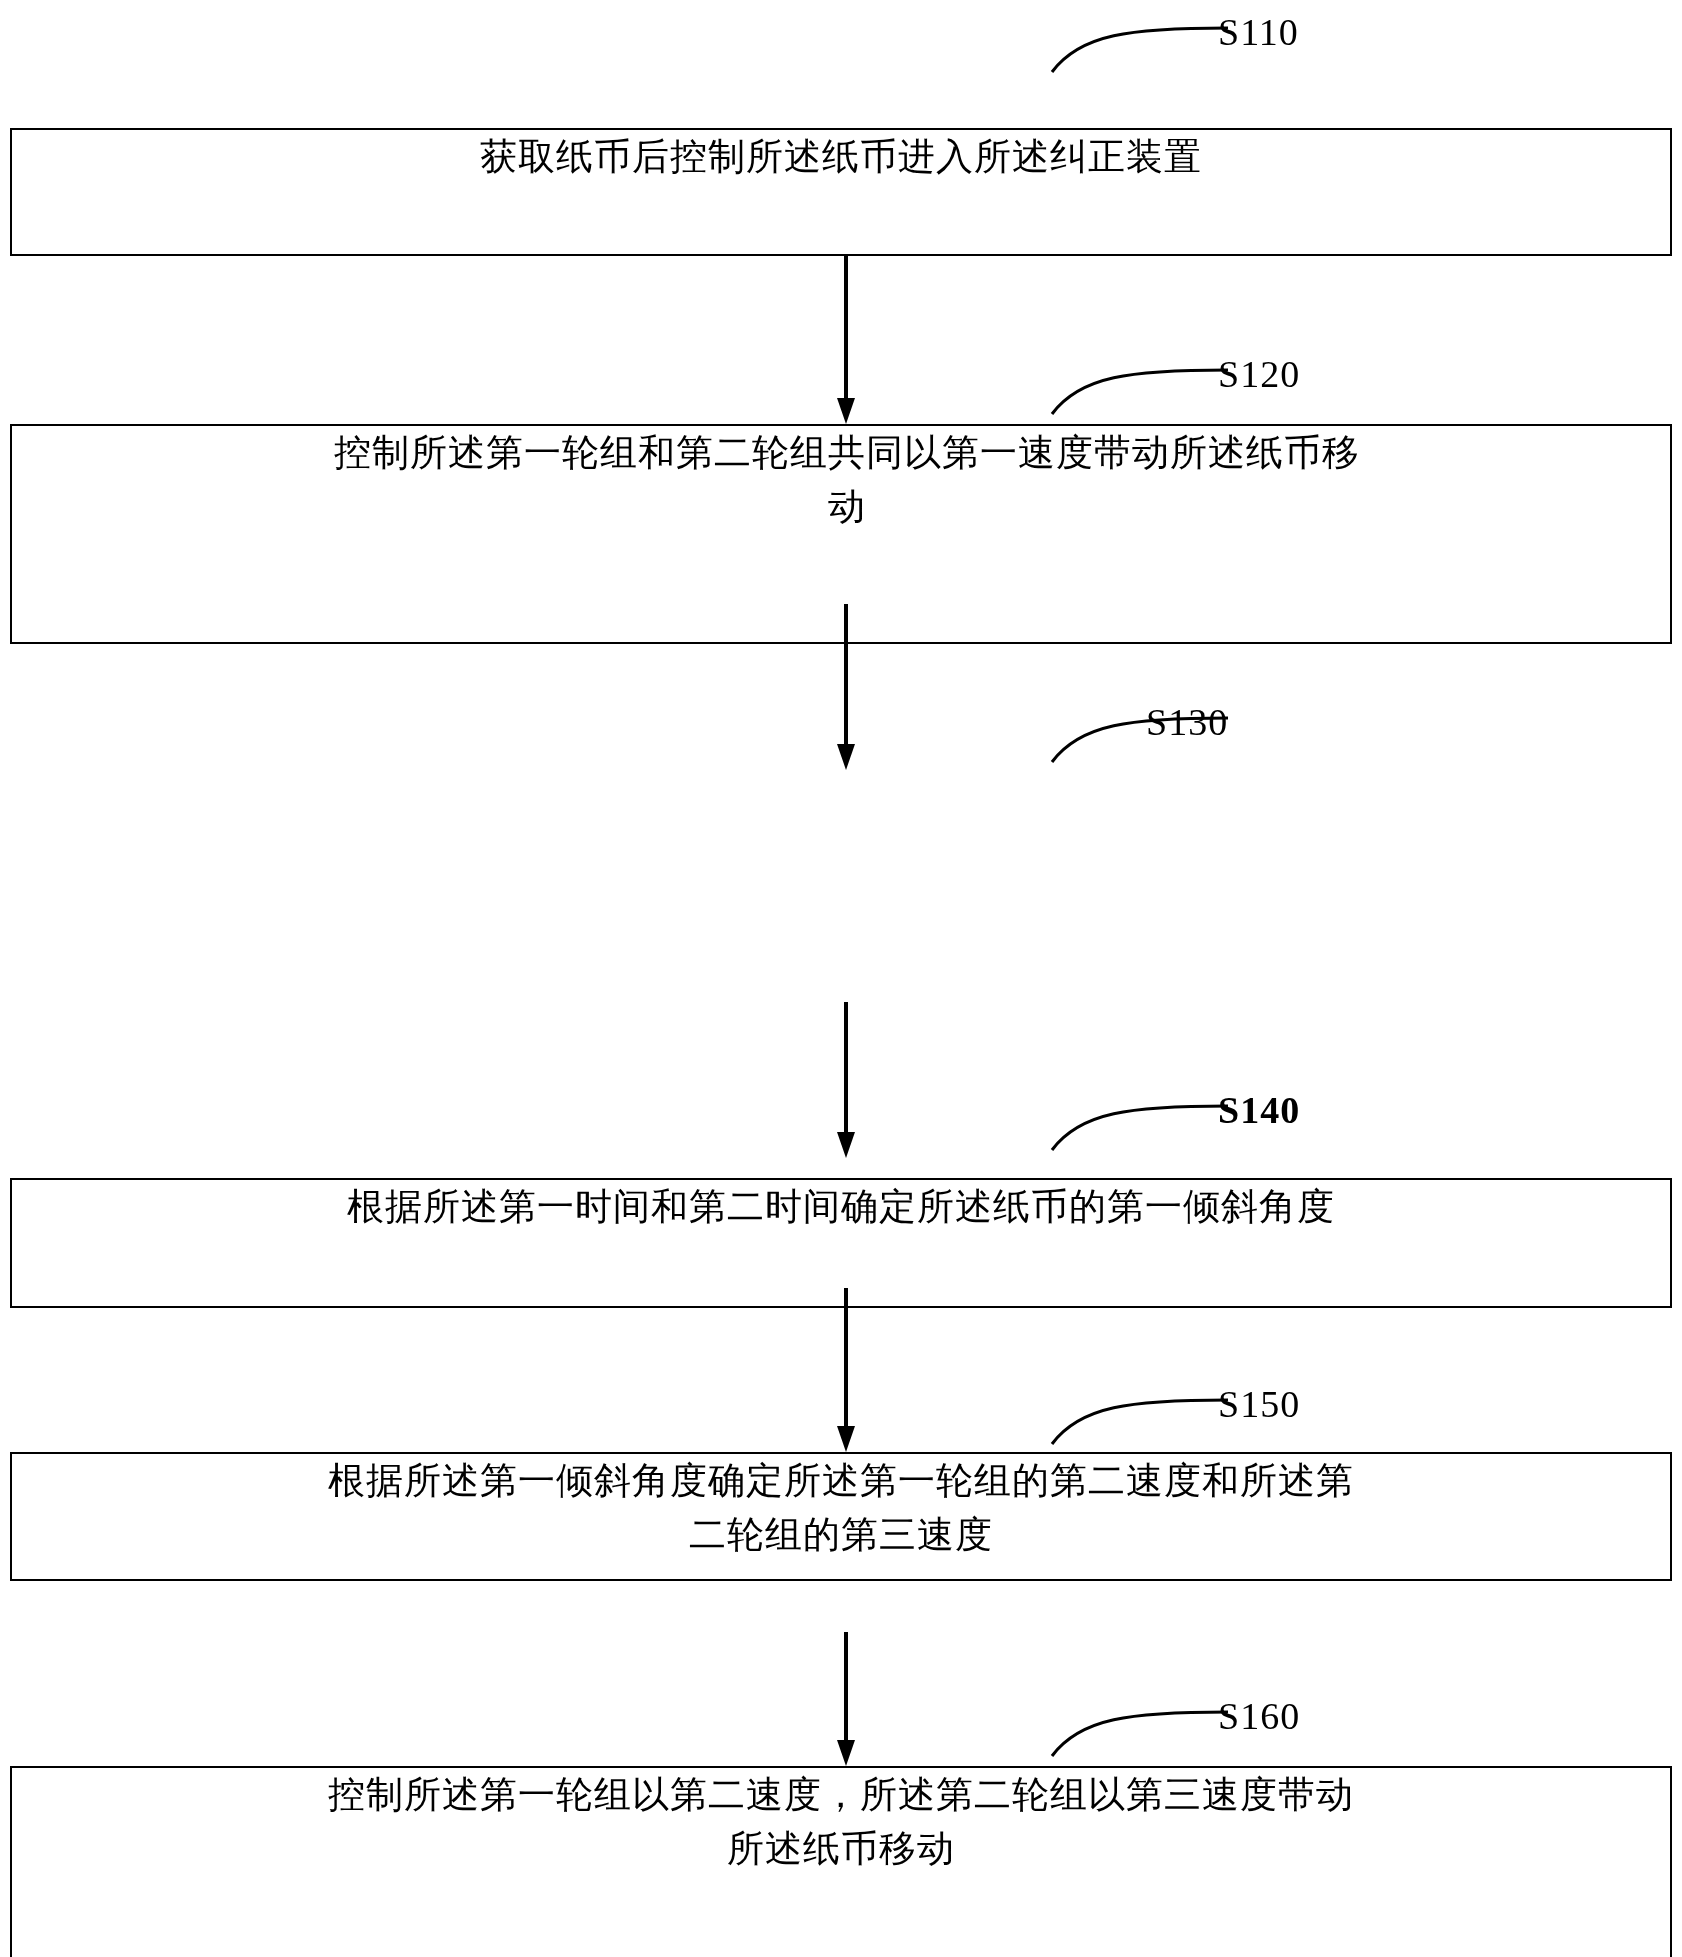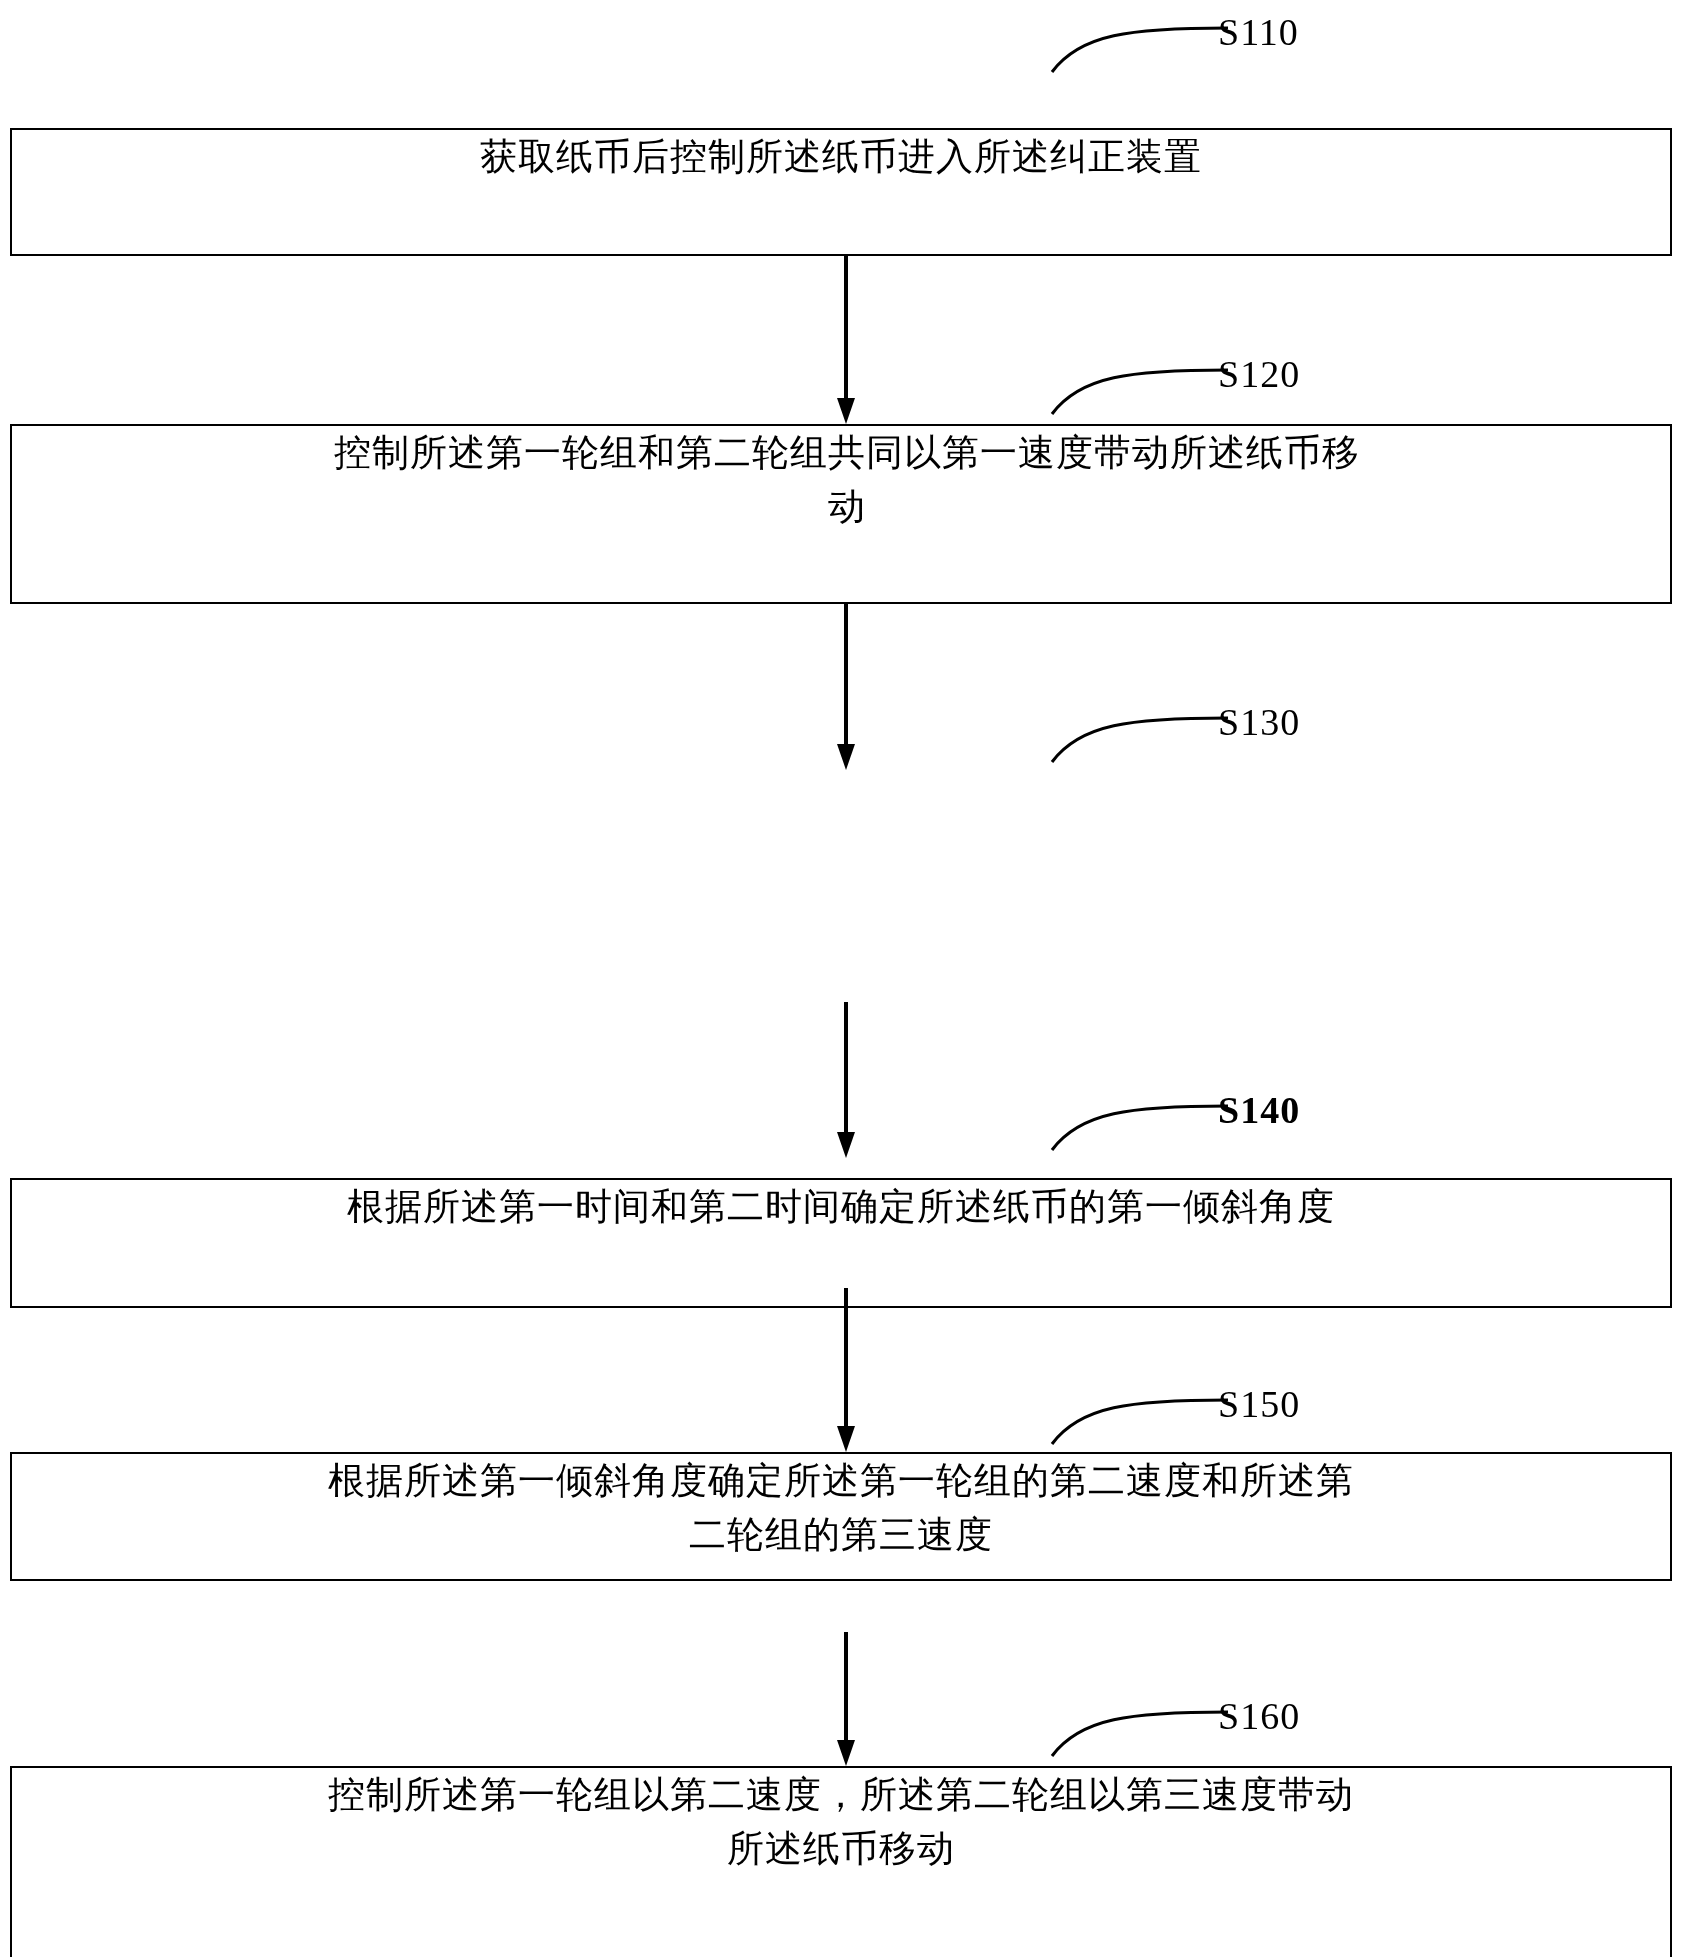--- a/index.html
+++ b/index.html
@@ -48,30 +48,30 @@
   }
   .hook {
     position: absolute;
   }
   .arrow {
     position: absolute;
     left: 836px;
   }
   
   #step-1 { top: 128px;  height: 128px; }
-  #step-2 { top: 424px;  height: 180px; padding-left: 12px; }
+  #step-2 { top: 424px;  height: 220px; padding-left: 12px; }
   #step-3 { top: 770px;  height: 232px; }
   #step-4 { top: 1158px; height: 130px; margin-top: 20px; }
   #step-5 { top: 1452px; height: 129px; }
   #step-6 { top: 1766px; height: 196px; }
 
   
   #tag-1 { left: 1218px; top: 10px;  }
   #tag-2 { left: 1218px; top: 352px; }
-  #tag-3 { left: 1218px; top: 700px; }
+  #tag-3 { left: 1146px; top: 700px; }
   #tag-4 { left: 1218px; top: 1088px; font-weight: bold;}
   #tag-5 { left: 1218px; top: 1382px;}
   #tag-6 { left: 1218px; top: 1694px;}
 
   
   #hook-1 { left: 1050px; top: 24px;  }
   #hook-2 { left: 1050px; top: 366px; }
   #hook-3 { left: 1050px; top: 714px; }
   #hook-4 { left: 1050px; top: 1102px;}
   #hook-5 { left: 1050px; top: 1396px;}

